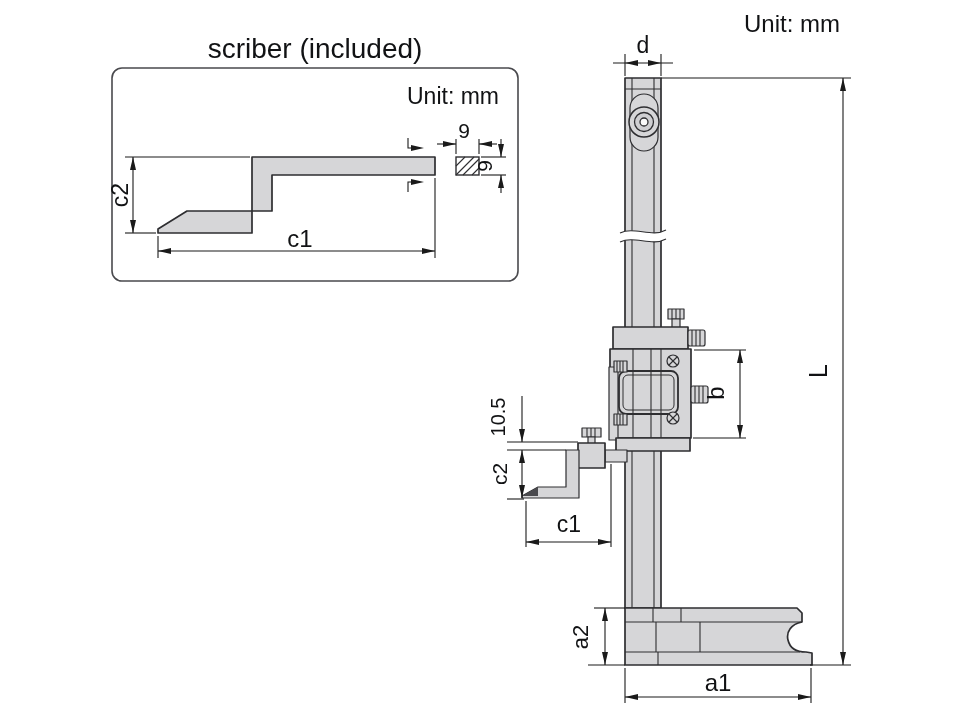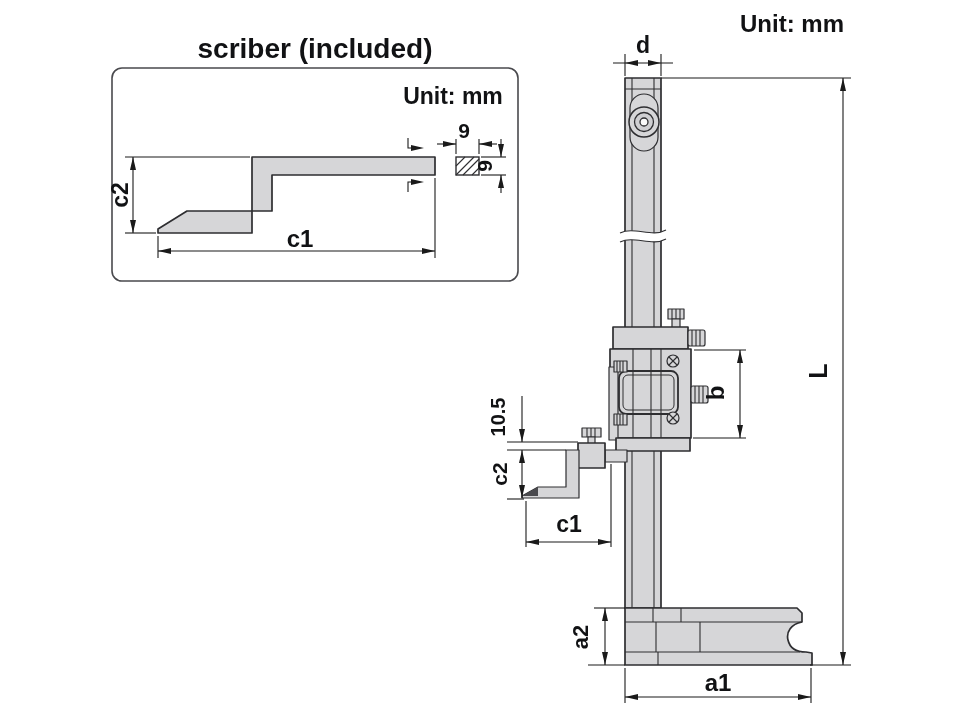--- a/index.html
+++ b/index.html
@@ -1,17 +1,17 @@
 <!DOCTYPE html>
 <html><head>
 <meta charset="utf-8">
 <style>
   html,body{margin:0;padding:0;background:#ffffff;}
   .canvas{position:relative;width:958px;height:719px;background:#ffffff;overflow:hidden;
-          font-family:"Liberation Sans", sans-serif;font-weight:bold;}
+          font-family:"Liberation Sans", sans-serif;}
   svg{display:block;}
   .part{fill:#d6d6d8;stroke:#2e2e31;stroke-width:1.7;stroke-linejoin:round;}
   .partthin{fill:#d6d6d8;stroke:#2e2e31;stroke-width:1.2;stroke-linejoin:round;}
   .seam{stroke:#2e2e31;stroke-width:1.1;fill:none;}
   .dim{stroke:#1a1a1a;stroke-width:1.1;fill:none;}
   .arr{fill:#1a1a1a;stroke:none;}
   .lbl{fill:#111214;font-family:"Liberation Sans", sans-serif;text-anchor:middle;}
   .white{fill:#ffffff;stroke:none;}
 </style>
 </head>

